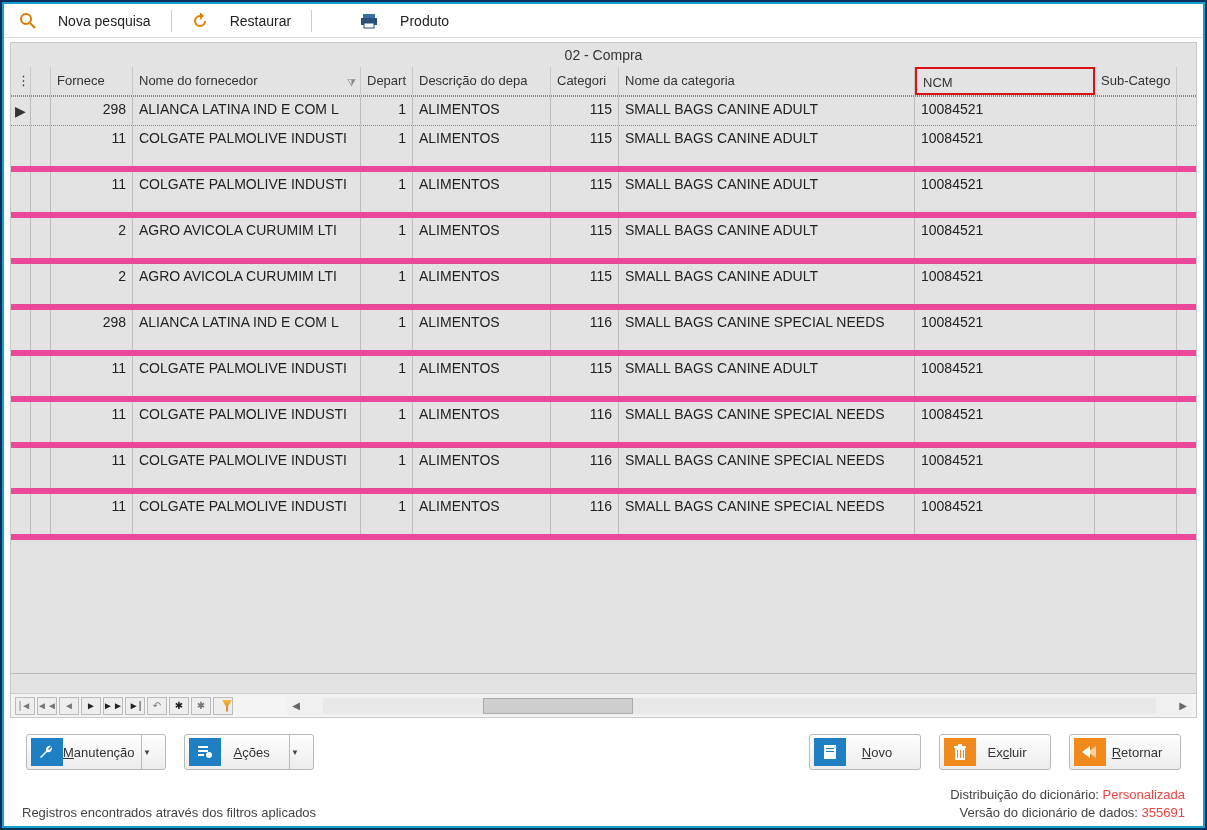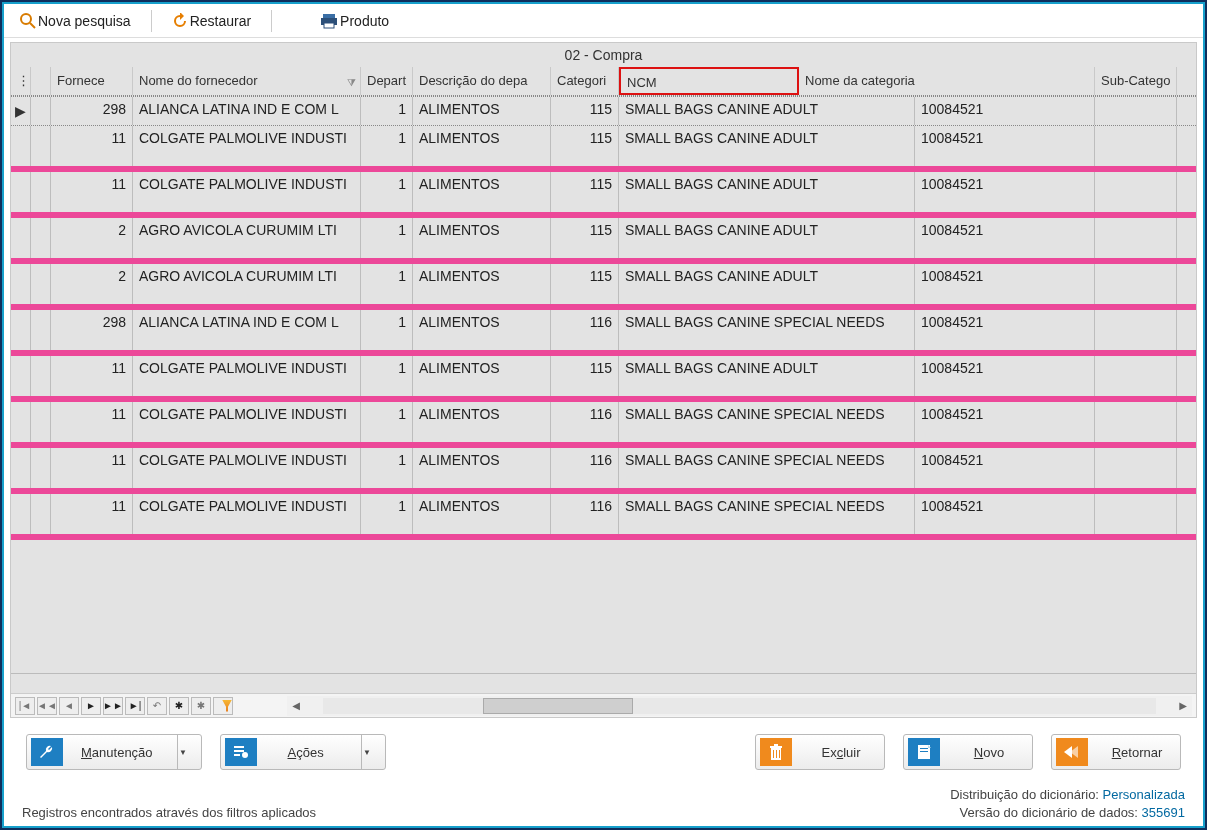--- a/index.html
+++ b/index.html
@@ -6,21 +6,21 @@
 *{box-sizing:border-box}
 .window{width:1207px;height:830px;background:#f4f4f4;border:2px solid #0e2e5c;position:relative;display:flex;flex-direction:column}
 .titlebar{height:70px;background:linear-gradient(180deg,#1b8fbd 0%,#0d6f9a 60%,#0c5e84 100%);color:#fff;padding:6px 14px 4px 14px;position:relative}
 .titlebar .title{font-size:26px;font-weight:400}
 .titlebar .subtitle{font-size:14px;font-weight:600;margin-top:2px}
 .titlebar .ctrls{position:absolute;top:8px;right:10px;display:flex;gap:14px;font-size:14px;font-weight:bold;align-items:center}
 .titlebar .ctrls span{cursor:pointer;width:16px;text-align:center}
 .titlebar svg{width:14px;height:14px;fill:#fff}
 .client{flex:1;background:#fff;border:2px solid #16a0cc;margin:0;display:flex;flex-direction:column;overflow:hidden}
 .toolbar{height:34px;background:#fff;border-bottom:1px solid #ddd;display:flex;align-items:center;gap:8px;padding:0 8px}
-.toolbar .tbtn{display:flex;align-items:flex-end;gap:2px;padding:3px 8px;cursor:pointer;font-size:14px;color:#222}
+.toolbar .tbtn{display:flex;align-items:flex-end;gap:22px;padding:3px 8px;cursor:pointer;font-size:14px;color:#222}
 .toolbar .sep{width:1px;height:22px;background:#ccc;margin:0 4px}
 .grid-wrap{flex:1;margin:4px 6px 4px 6px;border:1px solid #c9c9c9;background:#737373;display:flex;flex-direction:column;min-height:0}
 .band{height:24px;line-height:24px;text-align:center;font-size:14px;background:#e3e3e3;color:#333}
 .headers{display:flex;background:#e3e3e3;border-bottom:1px dotted #888}
 .hcell{border-right:1px solid #c9c9c9;padding:4px 6px;font-size:13px;color:#333;overflow:hidden;white-space:nowrap;height:28px;line-height:20px;position:relative}
 .hcell .filter-glyph{position:absolute;right:4px;top:6px;font-size:10px;color:#888}
 .rows{overflow:hidden;flex:1;background:#e3e3e3}
 .row{display:flex;border-bottom:6px solid #ec4899;height:46px}
 .row.first{border-top:1px dotted #888;border-bottom:1px dotted #888;height:30px}
 .cell{border-right:1px solid #bdbdbd;padding:4px 6px;font-size:14px;color:#222;background:#e3e3e3;overflow:hidden;white-space:nowrap}
@@ -38,30 +38,30 @@
 .ncm-hi{border:2px solid #d11 !important;z-index:2;position:relative}
 .indicator{display:flex;align-items:center;justify-content:center;color:#333}
 .h-scroll{height:20px;background:#f0f0f0;border-top:1px solid #ccc;display:flex;align-items:center}
 .h-scroll .track{flex:1;height:16px;background:#e8e8e8;margin:0 18px;position:relative}
 .h-scroll .thumb{position:absolute;left:160px;width:150px;height:16px;background:#cfcfcf;border:1px solid #aaa}
 .h-scroll .arrow{width:18px;height:16px;display:flex;align-items:center;justify-content:center;color:#666;font-size:10px}
 .navbar{height:24px;background:#f4f4f4;border-top:1px solid #ccc;display:flex;align-items:center;padding:0 4px;gap:2px}
 .navbtn{width:20px;height:18px;border:1px solid #bbb;background:#eee;font-size:10px;display:flex;align-items:center;justify-content:center;color:#777}
 .navbtn.enabled{color:#222}
 .btnbar{height:60px;display:flex;align-items:center;gap:18px;padding:0 22px}
-.bigbtn{display:flex;align-items:center;height:36px;border:1px solid #b9b9b9;background:linear-gradient(#fff,#ececec);border-radius:3px;padding:0 12px 0 4px;gap:18px;cursor:pointer;font-size:13px}
+.bigbtn{display:flex;align-items:center;height:36px;border:1px solid #b9b9b9;background:linear-gradient(#fff,#ececec);border-radius:3px;padding:0 12px 0 4px;gap:0;cursor:pointer;font-size:13px}
 .bigbtn .ico{width:32px;height:28px;display:flex;align-items:center;justify-content:center}
 .bigbtn .lbl{min-width:62px;text-align:center}
 .bigbtn .lbl u{text-decoration:underline}
 .dropbtn{border-left:1px solid #b9b9b9;width:12px;align-self:stretch;display:flex;align-items:center;justify-content:center;font-size:8px;color:#444;margin-left:6px}
 .spacer{flex:1}
 .status{height:44px;padding:4px 18px 6px 18px;display:flex;justify-content:space-between;font-size:13px;color:#444}
 .status .left{align-self:flex-end}
 .status .right{text-align:right;line-height:18px}
-.status a{color:#0369a1;text-decoration:none}
+.status a{color:#ef4444;text-decoration:none}
 .filter-row{height:20px;background:#e3e3e3;border-top:1px solid #bbb;display:flex;align-items:center}
 .funnel{width:14px;height:12px;margin-left:8px;background:linear-gradient(#f7b733,#e67e22);clip-path:polygon(0 0,100% 0,60% 60%,60% 100%,40% 100%,40% 60%)}
 </style>
 </head>
 <body>
 
 <div class="window">
 
 
   <div class="client">
@@ -96,22 +96,22 @@
     <div class="grid-wrap">
       <div class="band">02 - Compra</div>
       <div class="headers">
         <div class="hcell w-ind">⋮⋮</div>
         <div class="hcell w-ind2"></div>
         <div class="hcell w-forn">Fornece</div>
         <div class="hcell w-nome"><span>Nome do fornecedor</span><span class="filter-glyph">⧩</span></div>
         <div class="hcell w-dept">Depart</div>
         <div class="hcell w-ddesc">Descrição do depa</div>
         <div class="hcell w-cat">Categori</div>
+        <div class="hcell w-ncat">Nome da categoria</div>
         <div class="hcell w-ncm ncm-hi">NCM</div>
-        <div class="hcell w-ncat">Nome da categoria</div>
         <div class="hcell w-sub">Sub-Catego</div>
       </div>
       <div class="rows" id="rows">
           <div class="row first">
             <div class="cell w-ind indicator">▶</div>
             <div class="cell w-ind2"></div>
             <div class="cell w-forn num">298</div>
             <div class="cell w-nome">ALIANCA LATINA IND E COM L</div>
             <div class="cell w-dept num">1</div>
             <div class="cell w-ddesc">ALIMENTOS</div>
@@ -271,44 +271,44 @@
               <rect x="2" y="7" width="10" height="2" fill="#fff"></rect>
               <rect x="2" y="11" width="6" height="2" fill="#fff"></rect>
               <circle cx="13" cy="12" r="3" fill="#fff"></circle>
             </svg>
           </div>
         <span class="lbl"><u>A</u>ções</span>
         <div class="dropbtn">▼</div>
       </div>
       <div class="spacer"></div>
       <div class="bigbtn">
+        <div class="ico" style="background:#1e7fc2">
+            <svg width="18" height="18" viewBox="0 0 18 18">
+              <rect x="3" y="2" width="12" height="14" fill="#fff"></rect>
+              <rect x="5" y="5" width="8" height="1" fill="#1e7fc2"></rect>
+              <rect x="5" y="8" width="8" height="1" fill="#1e7fc2"></rect>
+              <path d="M13 2l3 3h-3z" fill="#bde"></path>
+            </svg>
+          </div>
+        <span class="lbl"><u>N</u>ovo</span>
+      </div>
+      <div class="bigbtn">
         <div class="ico" style="background:#f08a1d">
             <svg width="16" height="18" viewBox="0 0 16 18">
               <rect x="3" y="5" width="10" height="12" fill="#fff"></rect>
               <rect x="2" y="3" width="12" height="2" fill="#fff"></rect>
               <rect x="6" y="1" width="4" height="2" fill="#fff"></rect>
               <rect x="5" y="7" width="1" height="8" fill="#f08a1d"></rect>
               <rect x="8" y="7" width="1" height="8" fill="#f08a1d"></rect>
               <rect x="11" y="7" width="1" height="8" fill="#f08a1d"></rect>
             </svg>
           </div>
         <span class="lbl">Ex<u>c</u>luir</span>
       </div>
       <div class="bigbtn">
-        <div class="ico" style="background:#1e7fc2">
-            <svg width="18" height="18" viewBox="0 0 18 18">
-              <rect x="3" y="2" width="12" height="14" fill="#fff"></rect>
-              <rect x="5" y="5" width="8" height="1" fill="#1e7fc2"></rect>
-              <rect x="5" y="8" width="8" height="1" fill="#1e7fc2"></rect>
-              <path d="M13 2l3 3h-3z" fill="#bde"></path>
-            </svg>
-          </div>
-        <span class="lbl"><u>N</u>ovo</span>
-      </div>
-      <div class="bigbtn">
         <div class="ico" style="background:#f08a1d">
             <svg width="20" height="16" viewBox="0 0 20 16">
               <path d="M10 2L2 8l8 6V2z" fill="#fff"></path>
               <path d="M16 2L8 8l8 6V2z" fill="#fff" opacity="0.6"></path>
             </svg>
           </div>
         <span class="lbl"><u>R</u>etornar</span>
       </div>
     </div>
 

